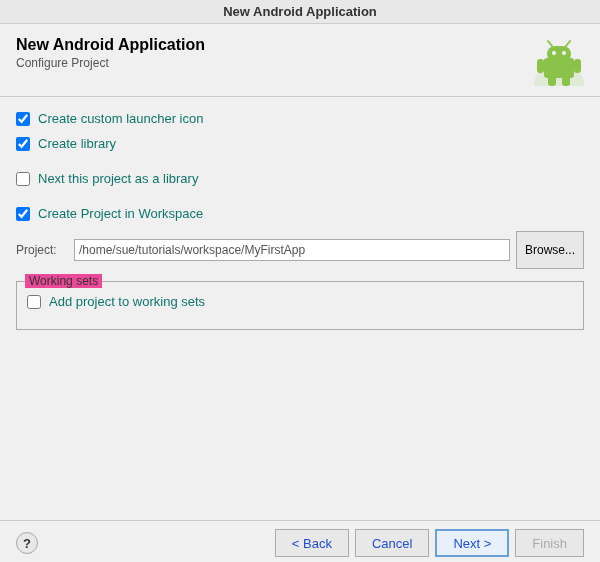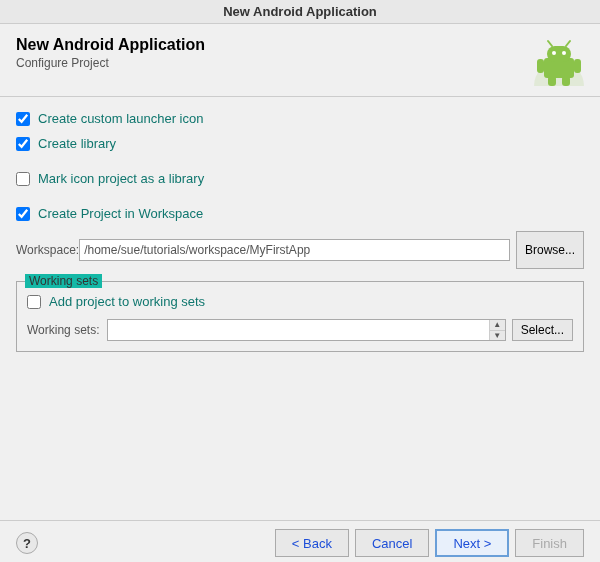--- a/index.html
+++ b/index.html
@@ -108,21 +108,21 @@
       border: 1px solid #aaa;
       padding: 8px 10px 10px 10px;
       margin-top: 12px;
       background: #f0f0f0;
       position: relative;
     }
     .group-legend {
       position: absolute;
       top: -8px;
       left: 8px;
-      background: #14b8a6;
+      background: #ec4899;
       padding: 0 4px;
       font-size: 12px;
       color: #333;
     }
     .working-sets-row {
       display: flex;
       align-items: center;
       margin-top: 4px;
     }
     .working-sets-label {
@@ -264,55 +264,44 @@
 
     <div class="checkbox-row">
       <input type="checkbox" id="cb-activity" checked="" style="">
       <label for="cb-activity">Create library</label>
     </div>
 
     <div class="separator"></div>
 
     <div class="checkbox-row">
       <input type="checkbox" id="cb-library" style="">
-      <label for="cb-library">Mark icon project as a library</label>
+      <label for="cb-library">Next this project as a library</label>
     </div>
 
     <div class="separator"></div>
 
     <div class="checkbox-row">
       <input type="checkbox" id="cb-workspace" checked="" style="">
       <label for="cb-workspace">Create Project in Workspace</label>
     </div>
 
     <div class="location-row">
-      <span class="location-label">Workspace:</span>
+      <span class="location-label">Project:</span>
       <input type="text" class="location-input" value="/home/sue/tutorials/workspace/MyFirstApp" style="">
       <button class="browse-btn">Browse...</button>
     </div>
 
     <div class="working-sets-group">
       <span class="group-legend">Working sets</span>
 
       <div class="checkbox-row" style="margin-top:4px;">
         <input type="checkbox" id="cb-workingsets" style="">
         <label for="cb-workingsets">Add project to working sets</label>
       </div>
 
-      <div class="working-sets-row">
-        <span class="working-sets-label">Working sets:</span>
-        <div class="spinner-input">
-          <input class="spinner-text" type="text" style="">
-          <div class="spinner-arrows">
-            <button class="spinner-up">▲</button>
-            <button class="spinner-down">▼</button>
-          </div>
-        </div>
-        <button class="select-btn">Select...</button>
-      </div>
     </div>
   </div>
 
   <div class="footer">
     <button class="help-btn">?</button>
     <div class="footer-spacer"></div>
     <div class="footer-btns">
       <button class="footer-btn">&lt; Back</button>
       <button class="footer-btn">Cancel</button>
       <button class="footer-btn primary">

